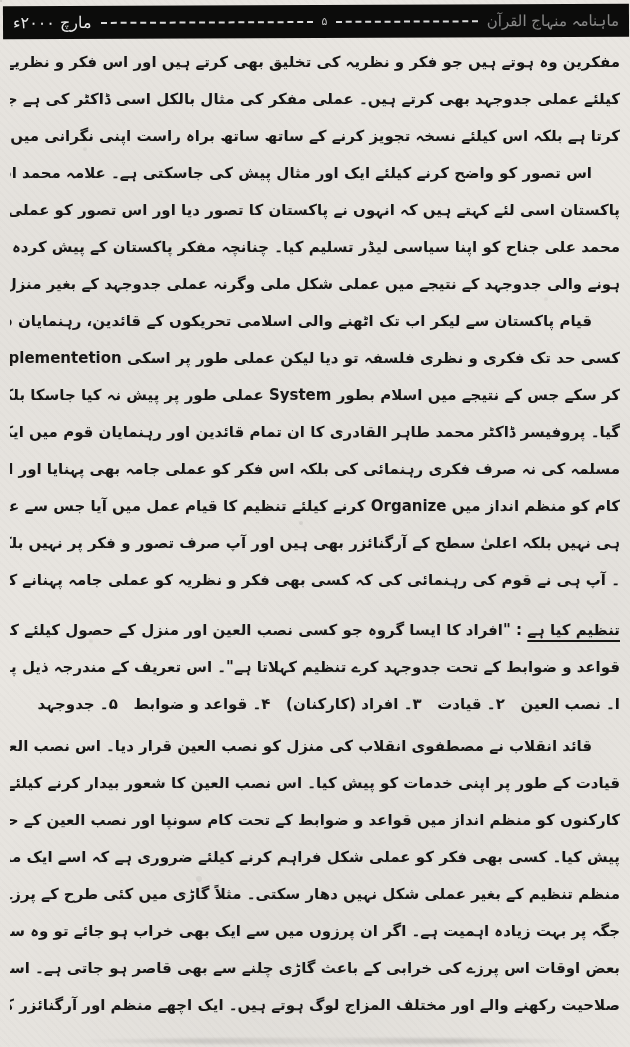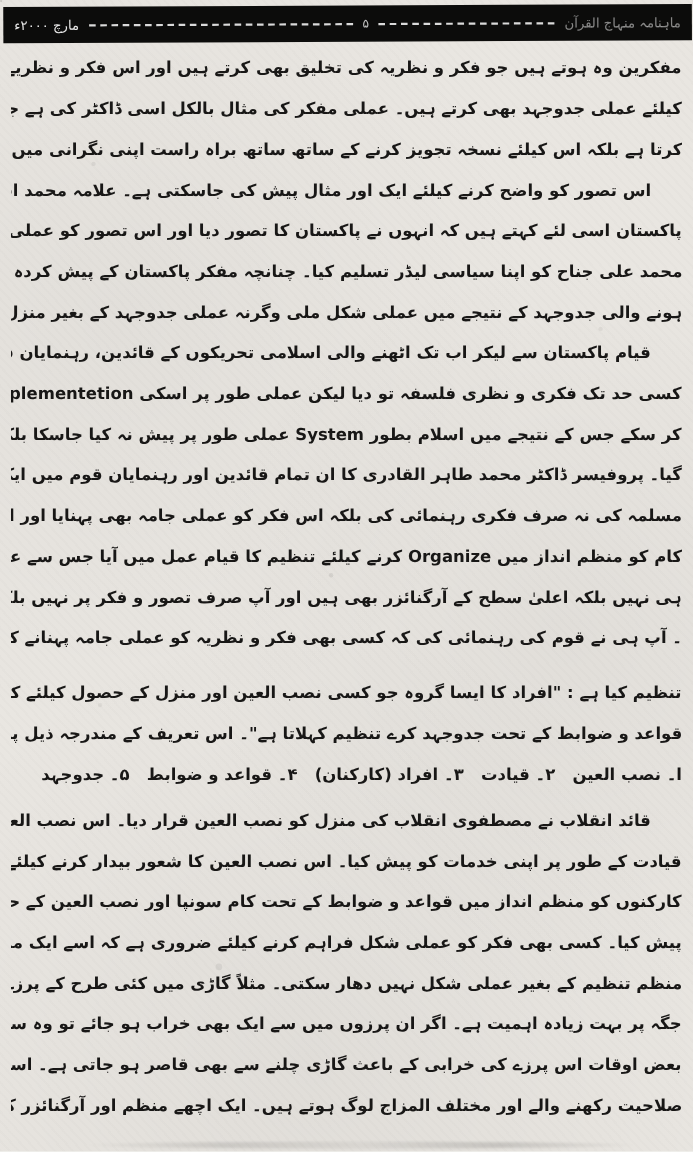--- a/index.html
+++ b/index.html
@@ -17,42 +17,43 @@
       repeating-linear-gradient(47deg, rgba(0,0,0,0.012) 0 2px, transparent 2px 6px);
     color:#181716;
   }
   
   .band{
     position:absolute;top:5px;left:3px;right:1px;height:33px;
     background:#0c0c0b;display:flex;align-items:center;
     direction:rtl;padding:0 10px;box-sizing:border-box;
     transform:rotate(-0.25deg);
   }
-  .band-title{color:rgba(255,255,255,0.5);font-size:12px;white-space:nowrap;letter-spacing:1px}
+  .band-title{color:rgba(255,255,255,0.5);font-size:15px;white-space:nowrap;letter-spacing:1px}
   .dashes{border-top:2px dashed rgba(255,255,255,0.85);height:0;margin:0 9px}
   .dash-a{flex:2}
   .dash-b{flex:3}
   .band-mark{color:rgba(255,255,255,0.75);font-size:11px}
-  .band-date{color:rgba(255,255,255,0.9);font-size:12px;white-space:nowrap}
+  .band-date{color:rgba(255,255,255,0.9);font-size:16px;white-space:nowrap}
   
   .text{
     position:absolute;top:44px;right:10px;left:10px;
     direction:rtl;font-size:15px;font-weight:700;color:#181716;
   }
   .ln{
     height:37px;line-height:37px;
     text-align:justify;text-align-last:justify;
     white-space:nowrap;overflow:hidden;
   }
   .ln.partial{text-align-last:right}
   .ln.indent{padding-right:28px}
   .ln.gap{margin-top:13px}
   .ln.gap2{margin-top:5px}
   .heading-label{
     font-weight:800;
+    text-decoration:underline;
     text-decoration-thickness:2px;
     text-underline-offset:5px;
   }
   .listline{display:flex;justify-content:space-between;padding-left:48px;box-sizing:border-box}
   
   .speckles{
     position:absolute;top:0;left:0;width:2px;height:2px;border-radius:50%;
     background:rgba(0,0,0,0.12);
     box-shadow:
       84px 148px 0 1px rgba(0,0,0,0.06),

